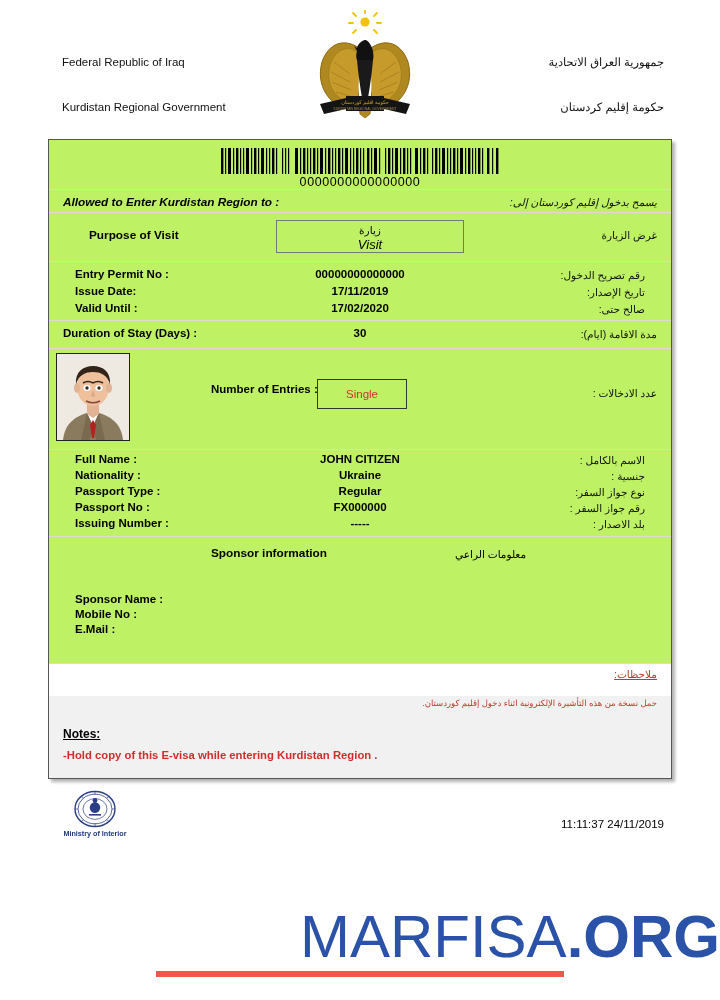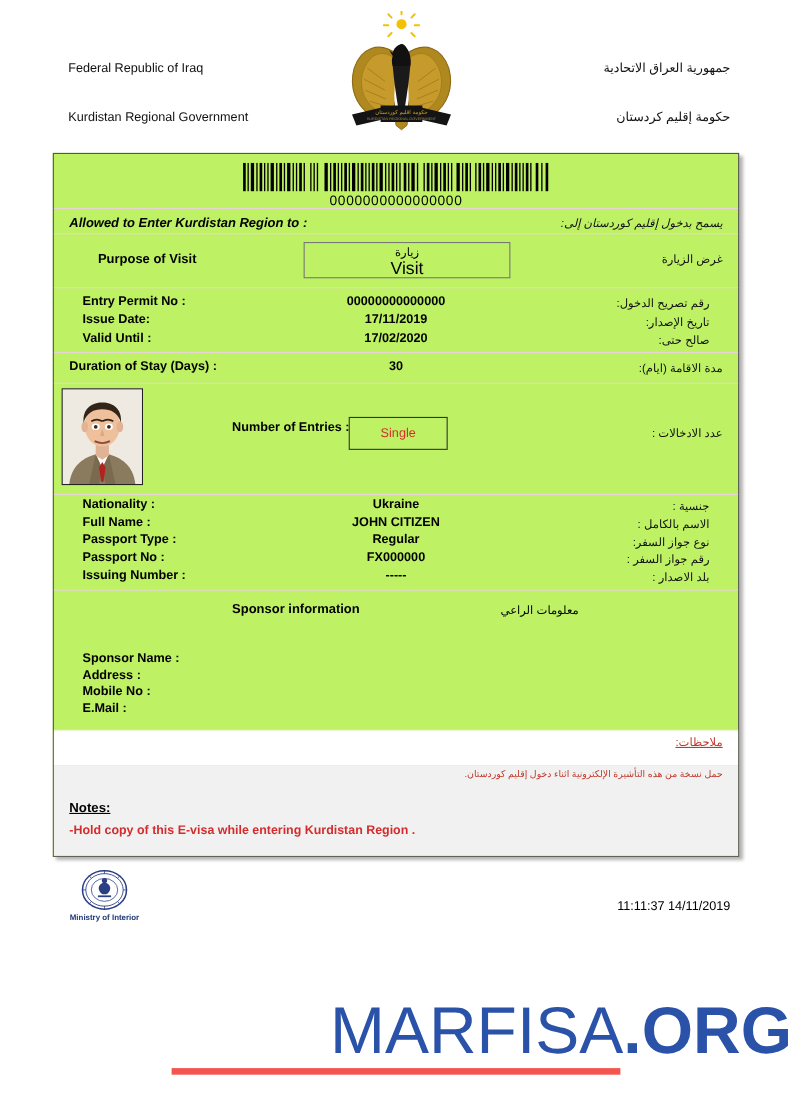--- a/index.html
+++ b/index.html
@@ -122,21 +122,21 @@
   .purpose-box {
     position: absolute;
     left: 227px; top: 7px;
     width: 188px; height: 33px;
     border: 1px solid #777;
     text-align: center;
     box-sizing: border-box;
     padding-top: 2px;
   }
   .purpose-box .pb-ar { font-size: 10.5px; direction: rtl; line-height: 14px; }
-  .purpose-box .pb-en { font-size: 16px; line-height: 15px; }
+  .purpose-box .pb-en { font-size: 13px; line-height: 15px; font-style: italic; }
 
   .permit-block { height: 58px; position: relative; }
   .permit-line { position: relative; height: 17px; }
   .permit-line .lbl { font-size: 11.5px; }
   .permit-line .val { font-size: 11.5px; }
   .permit-line .ar  { font-size: 10.5px; }
 
   .duration-row { height: 27px; }
   .duration-row .lbl { top: 6px; }
   .duration-row .val { top: 6px; }
@@ -524,28 +524,28 @@
     <div class="entries-box">
       <span>Single</span>
     </div>
     <span class="ar">عدد الادخالات :</span>
   </div>
 
   <hr class="divider">
 
   <div class="row person-block">
     <div class="person-line">
+      <span class="lbl" style="top:0;">Full Name :</span>
+      <span class="val" style="top:0;">JOHN CITIZEN</span>
+      <span class="ar" style="top:1px;">الاسم بالكامل :</span>
+    </div>
+    <div class="person-line">
       <span class="lbl" style="top:0;">Nationality :</span>
       <span class="val" style="top:0;">Ukraine</span>
       <span class="ar" style="top:1px;">جنسية :</span>
-    </div>
-    <div class="person-line">
-      <span class="lbl" style="top:0;">Full Name :</span>
-      <span class="val" style="top:0;">JOHN CITIZEN</span>
-      <span class="ar" style="top:1px;">الاسم بالكامل :</span>
     </div>
     <div class="person-line">
       <span class="lbl" style="top:0;">Passport Type :</span>
       <span class="val" style="top:0;">Regular</span>
       <span class="ar" style="top:1px;">نوع جواز السفر:</span>
     </div>
     <div class="person-line">
       <span class="lbl" style="top:0;">Passport No :</span>
       <span class="val" style="top:0;">FX000000</span>
       <span class="ar" style="top:1px;">رقم جواز السفر :</span>
@@ -560,23 +560,20 @@
   <hr class="divider">
 
   <div class="row sponsor-hdr">
     <span class="sp-title">Sponsor information</span>
     <span class="sp-ar">معلومات الراعي</span>
   </div>
 
   <div class="row sponsor-fields">
     <div class="sf">
       <span class="lbl" style="top:0;">Sponsor Name :</span>
-    </div>
-    <div class="sf">
-      <span class="lbl" style="top:0;">Address :</span>
     </div>
     <div class="sf">
       <span class="lbl" style="top:0;">Mobile No :</span>
     </div>
     <div class="sf">
       <span class="lbl" style="top:0;">E.Mail :</span>
     </div>
   </div>
 
   <hr class="divider">
@@ -608,18 +605,18 @@
       <line x1="8" y1="32" x2="10" y2="29.5"></line>
         <line x1="36" y1="32" x2="34" y2="29.5"></line>
     </g>
     <path d="M22 12 C18 13 16 16 17 19 C18 22 20 23 22 23 C24 23 26 22 27 19 C28 16 26 13 22 12 Z" fill="#2b3f86"></path>
     <ellipse cx="22" cy="10.5" rx="2.4" ry="2.4" fill="#2b3f86"></ellipse>
     <rect x="16" y="24" width="12" height="1.6" fill="#2b3f86"></rect>
   </svg>
   <div class="seal-cap">Ministry of Interior</div>
 </div>
 
-<div class="timestamp">11:11:37 14/11/2019</div>
+<div class="timestamp">11:11:37 24/11/2019</div>
 
 <div class="watermark">
   <div class="wm-text"><span>MARFISA</span><span class="org">.ORG</span></div>
   <div class="wm-bar"></div>
 </div>
 
 </body></html>

